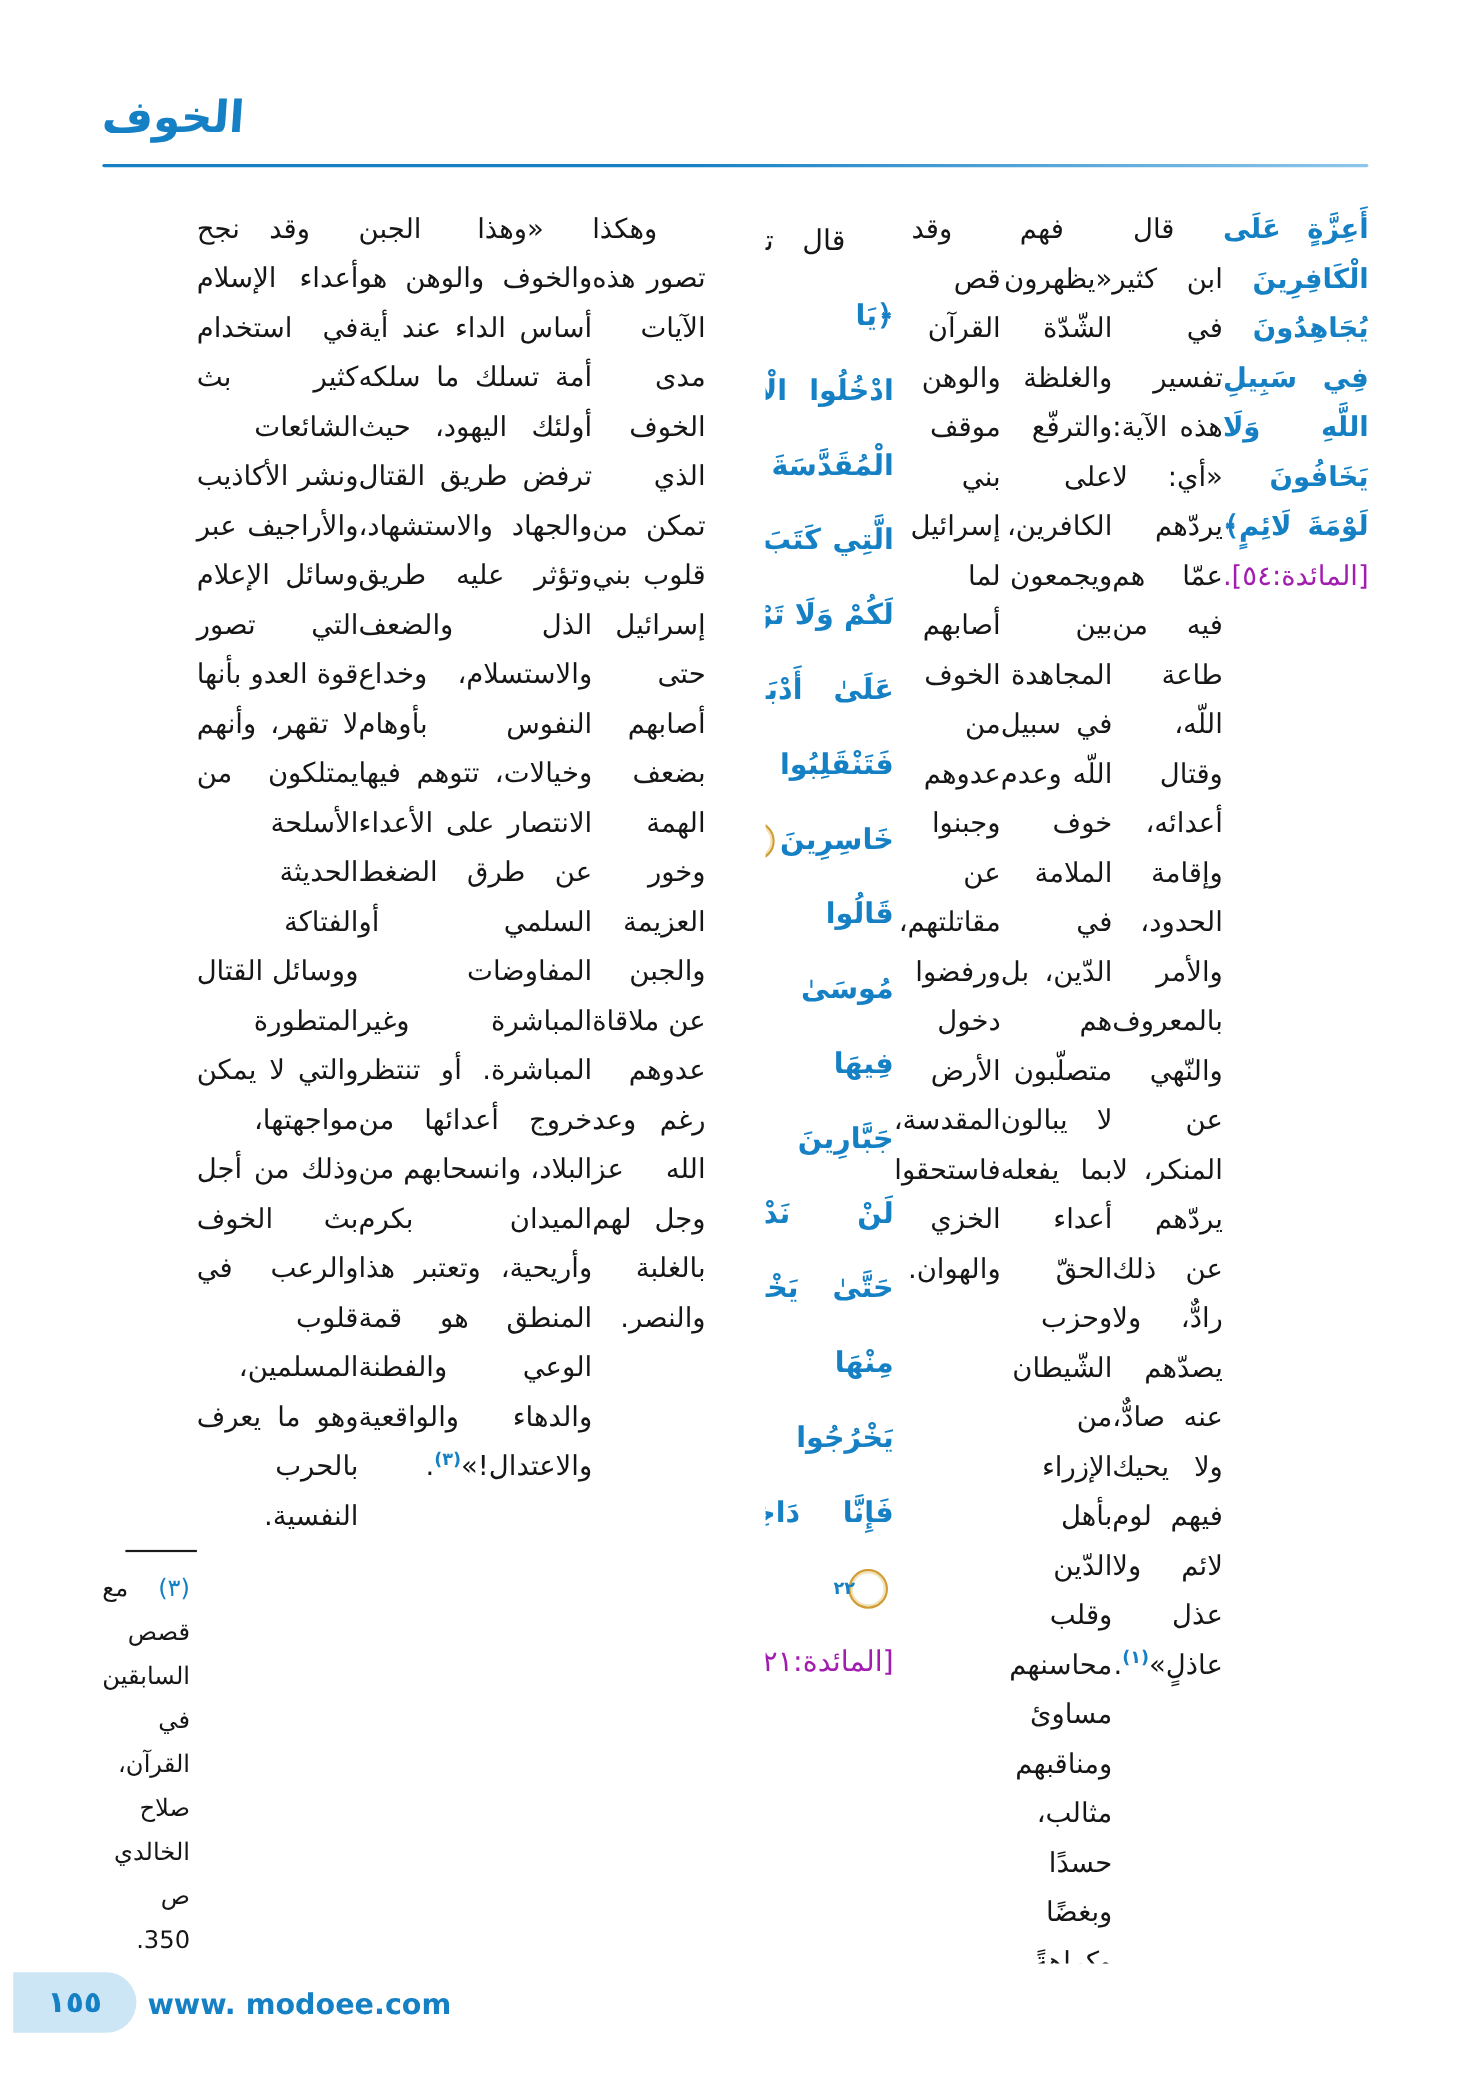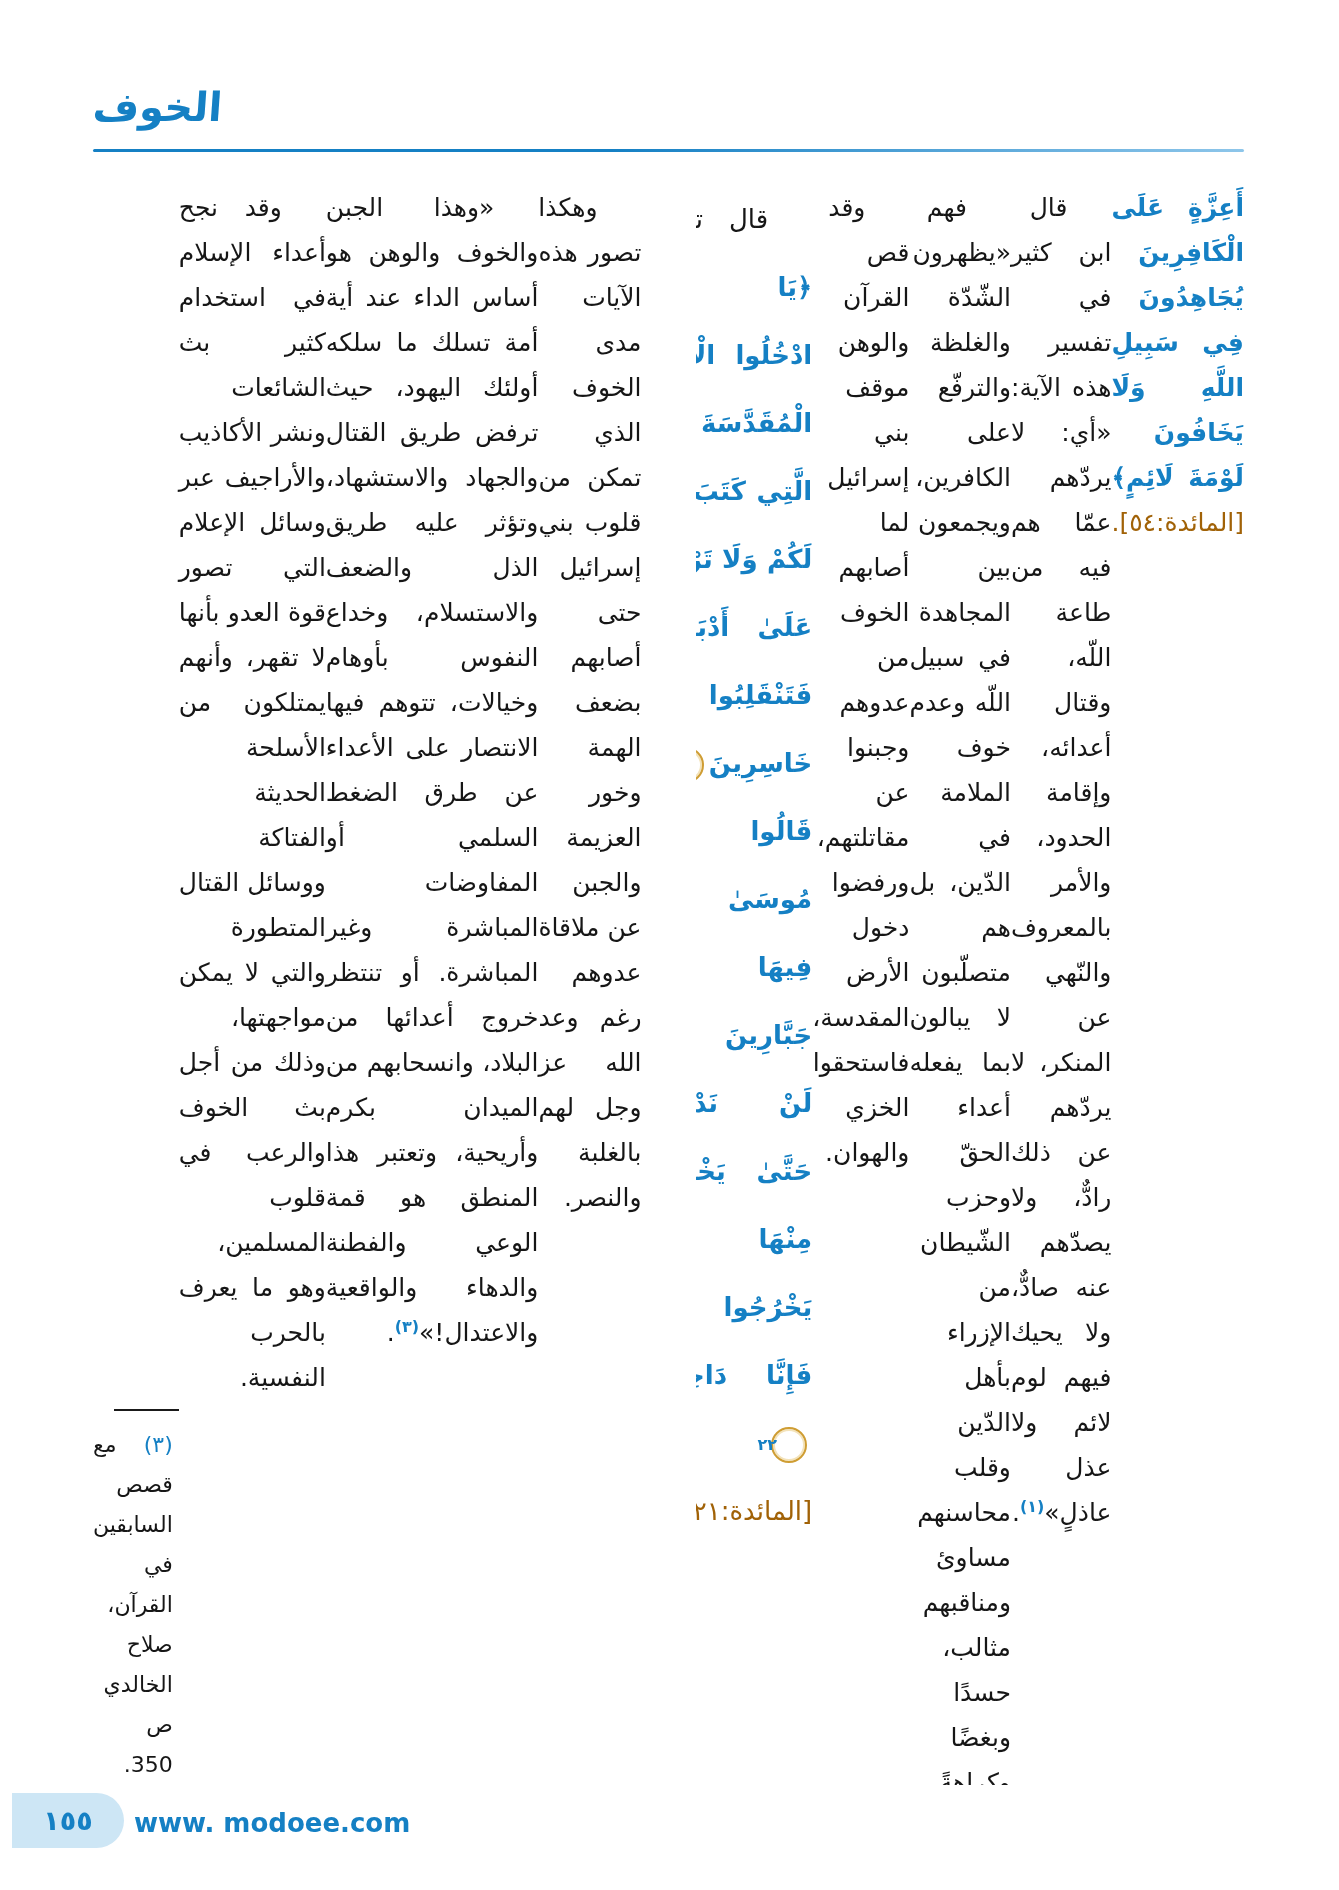--- a/index.html
+++ b/index.html
@@ -30,21 +30,21 @@
   }
   .col { flex:1 1 0; display:flex; overflow:hidden; }
 
   p.body {
     font-size:25px; line-height:45px;
     text-align:justify;
   }
   p.indent { text-indent:44px; }
   .q { color:#1580c4; font-weight:bold; }
   p.verse-block { font-size:26px; line-height:68px; }
-  .ref { color:#a16207; font-weight:normal; }
+  .ref { color:#a21caf; font-weight:normal; }
   sup.fn-marker {
     color:#1580c4; font-size:16px; vertical-align:super; line-height:0; font-weight:bold;
   }
   .ayah-mark {
     display:inline-flex; align-items:center; justify-content:center;
     width:36px; height:36px; border:2px solid #cf9d33; border-radius:50%;
     color:#1580c4; font-size:16px; font-weight:bold;
     vertical-align:middle; margin:0 5px; box-shadow:0 0 0 2px #f3e3bb inset;
   }
 

